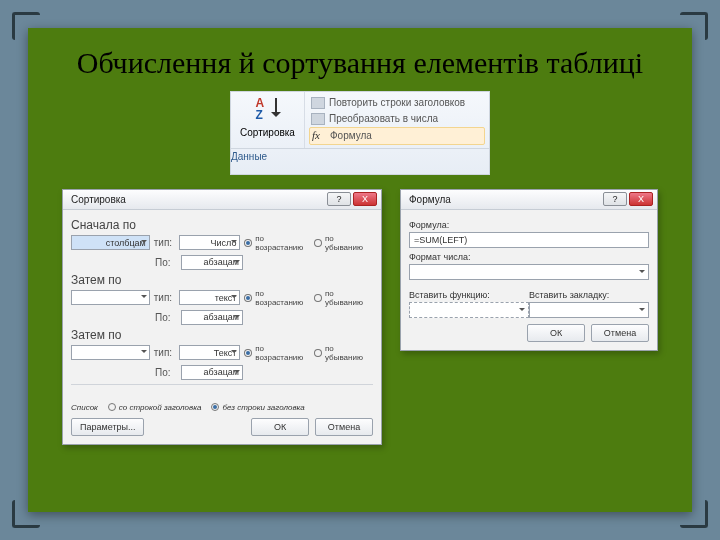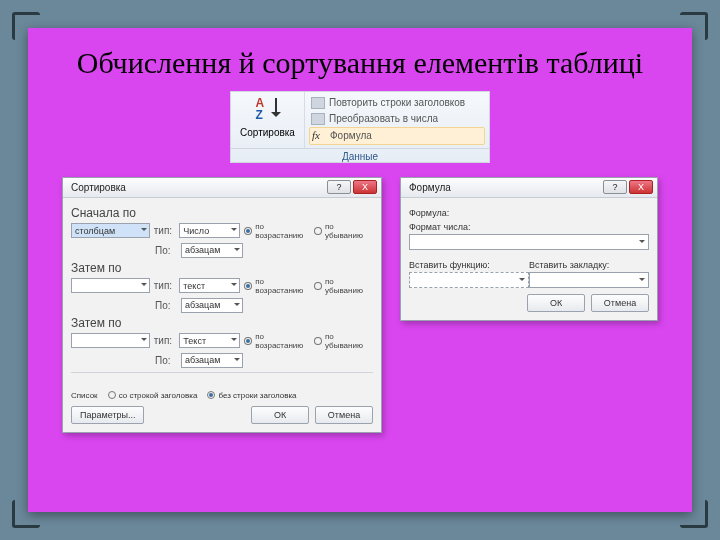--- a/index.html
+++ b/index.html
@@ -16,21 +16,21 @@
     border-radius: 3px;
     background: #6b879a;
   }
   .corner.tl { top: 12px; left: 12px; border-right: none; border-bottom: none; }
   .corner.tr { top: 12px; right: 12px; border-left: none; border-bottom: none; }
   .corner.bl { bottom: 12px; left: 12px; border-right: none; border-top: none; }
   .corner.br { bottom: 12px; right: 12px; border-left: none; border-top: none; }
   .slide {
     position: absolute;
     top: 28px; left: 28px; right: 28px; bottom: 28px;
-    background: #d946ef;
+    background: #4d7c0f;
     box-shadow: 0 3px 10px rgba(0,0,0,.4);
     padding: 18px 22px 16px;
   }
   .title {
     font-family: "Times New Roman", serif;
     font-size: 30px;
     text-align: center;
     color: #000;
     line-height: 1.15;
     margin-bottom: 10px;
@@ -54,21 +54,21 @@
   .rsort .az .a { color:#c0392b; font-weight:bold; font-size:12px; position:absolute; left:3px; top:-2px;}
   .rsort .az .z { color:#1e5aa8; font-weight:bold; font-size:12px; position:absolute; left:3px; top:10px;}
   .rsort .az .arr { position:absolute; right:2px; top:0; width:10px; height:22px; }
   .rsort .az .arr::before { content:""; position:absolute; left:4px; top:0; width:2px; height:16px; background:#333;}
   .rsort .az .arr::after { content:""; position:absolute; left:0; top:14px; border:5px solid transparent; border-top-color:#333;}
   .rcol { flex:1; padding: 3px 4px; }
   .ritem { display:flex; align-items:flex-start; gap:4px; padding:2px 2px; color:#555;}
   .ritem.hl { background:#fff0d6; border:1px solid #f3d58f; border-radius:2px;}
   .ricon { width:14px; height:12px; background:#cfd6df; border:1px solid #a8b2bf; display:inline-block;}
   .ricon.fx { background:none; border:none; font-style:italic; font-family:serif; color:#333; font-size:11px; line-height:11px;}
-  .ribbon-cap { text-align:center; color:#2e5a8c; padding:2px 0 0; border-top:1px solid #cfd6df; font-size:10px;}
+  .ribbon-cap { color:#2e5a8c; padding:2px 0 12px; border-top:1px solid #cfd6df; font-size:10px;}
   
   .row { display:flex; gap:18px; align-items:flex-start; justify-content:center;}
   .dialog {
     border:1px solid #9aa2ad;
     background:#f2f2f2;
     box-shadow: 2px 3px 6px rgba(0,0,0,.25);
     font-size: 9px;
     color:#333;
   }
   .titlebar {
@@ -79,35 +79,35 @@
     font-size:10px; color:#222;
   }
   .tbtns { display:flex; gap:2px;}
   .tbtn { width:24px; height:14px; border:1px solid #8a8f96; border-radius:2px; background:linear-gradient(#f5f6f7,#dfe2e6); display:flex; align-items:center; justify-content:center; font-size:9px; line-height:9px;}
   .tbtn.close { background:linear-gradient(#e78,#c33); color:#fff; border-color:#a22;}
   .dcontent { padding:6px 8px 8px; }
   
   .dlg-sort { width: 320px; }
   .grp-label { font-size:12px; color:#444; margin:2px 0 2px; }
   .srow { display:flex; align-items:center; gap:4px; margin-bottom:3px;}
-  .combo, .combo-sm { height:15px; background:#fff; border:1px solid #9aa2ad; display:flex; align-items:center; padding:0 3px; position:relative;}
+  .combo, .combo-sm { height:15px; background:#fff; border:1px solid #9aa2ad; display:flex; align-items:center; padding:0 3px; position:relative;justify-content:flex-end;}
   .combo::after, .combo-sm::after { content:""; position:absolute; right:2px; top:4px; border:3px solid transparent; border-top-color:#555;}
   .combo { width: 80px; }
   .combo.first { background:#cfe2f7; }
   .combo-sm { width: 62px; }
   .radios { display:flex; gap:1px; font-size:8px; color:#444;}
   .radio { display:flex; align-items:center; gap:3px;}
   .rdot { width:8px; height:8px; border:1px solid #777; border-radius:50%; display:inline-flex; align-items:center; justify-content:center;}
   .rdot.on::after{content:"";width:4px;height:4px;background:#3b6ea5;border-radius:50%;}
   .lbl-sm { width:22px; font-size:10px; color:#555;}
   .sep { height:1px; background:#d0d4da; margin:4px 0;}
   .footer { display:flex; justify-content:flex-end; gap:6px; margin-top:6px;}
   .footer.left-between { justify-content:space-between;}
   .btn { height:18px; min-width:58px; padding:0 8px; background:linear-gradient(#fdfdfe,#e7eaee); border:1px solid #9aa2ad; border-radius:2px; font-size:9px; display:flex; align-items:center; justify-content:center;}
-  .headers-row { display:flex; align-items:flex-start; gap:10px; font-size:8px; margin-top:18px;}
+  .headers-row { display:flex; align-items:flex-start; gap:10px; font-size:8px; margin-top:18px;font-style:italic;}
   
   .dlg-formula { width: 258px; }
   .flabel { font-size:9px; margin:4px 0 2px; }
   .tinput { height:16px; background:#fff; border:1px solid #9aa2ad; padding:0 4px; display:flex; align-items:center; font-size:9px; }
   .two-col { display:flex; margin-top:6px;}
   .two-col > div { flex:1; }
   .combo-w { height:16px; background:#fff; border:1px solid #9aa2ad; position:relative;}
   .combo-w::after{content:""; position:absolute; right:3px; top:5px; border:3px solid transparent; border-top-color:#555;}
   .combo-w.dashed { background:repeating-linear-gradient(90deg,#fff,#fff 3px,transparent 3px,transparent 5px),#fff; border-style:dashed;}
 </style>
@@ -268,20 +268,23 @@
     <div class="dialog dlg-formula">
       <div class="titlebar">
         <span>Формула</span>
         <div class="tbtns">
           <div class="tbtn">?</div>
           <div class="tbtn close">X</div>
         </div>
       </div>
       <div class="dcontent">
         <div class="flabel">Формула:</div>
+        <div class="tinput">
+            <span>=SUM(LEFT)</span>
+          </div>
 
         <div class="flabel">Формат числа:</div>
         <div class="combo-w"></div>
 
         <div class="two-col">
           <div>
             <div class="flabel">Вставить функцию:</div>
             <div class="combo-w dashed"></div>
           </div>
           <div>

